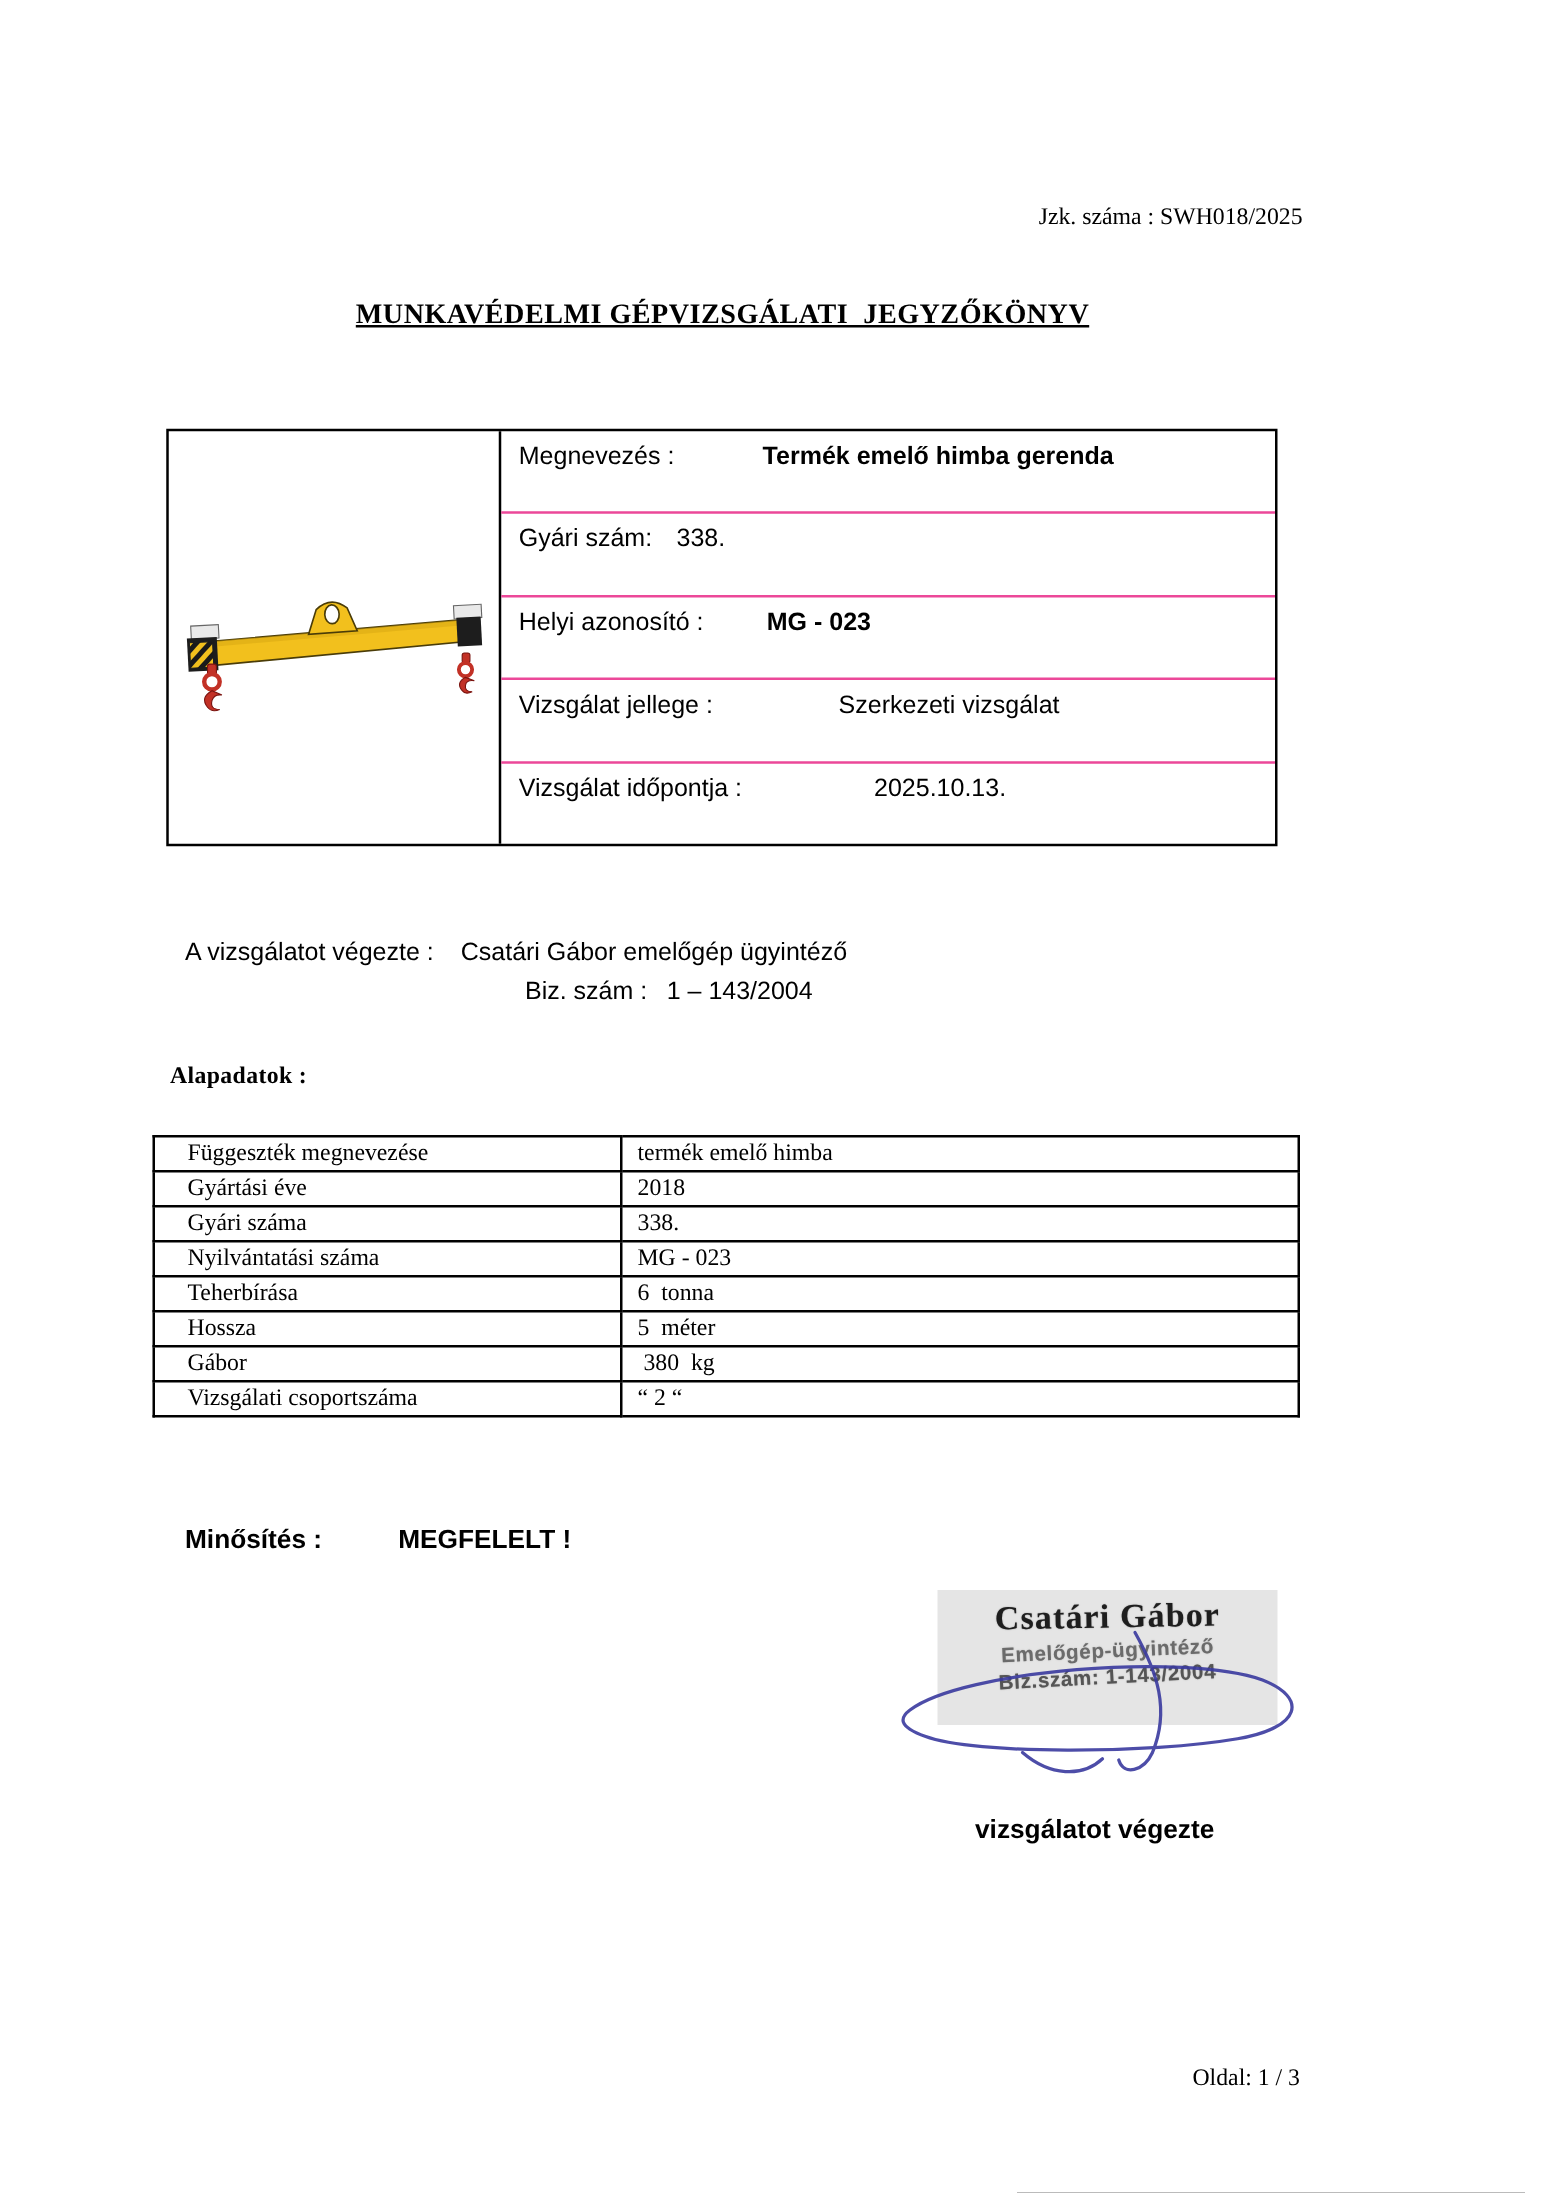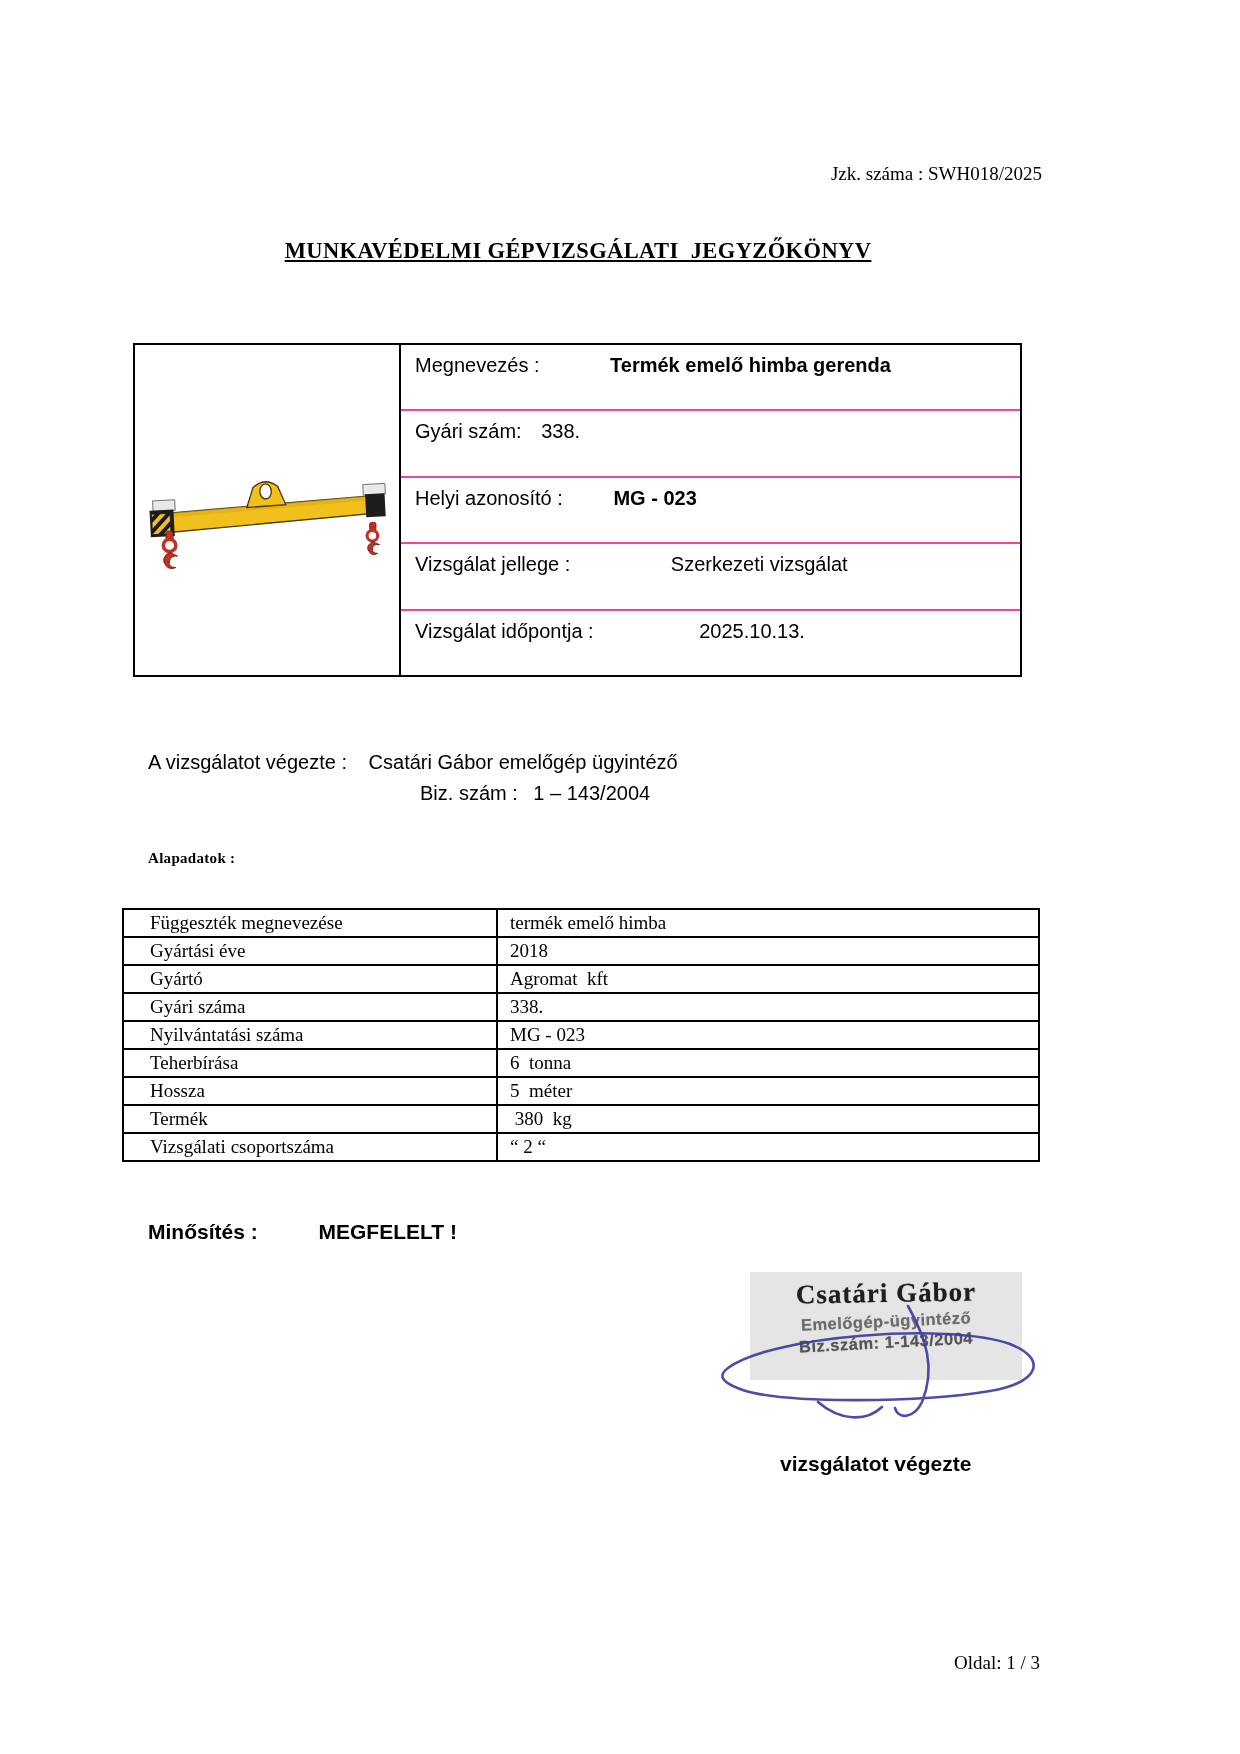--- a/index.html
+++ b/index.html
@@ -66,23 +66,23 @@
   
   .inspector{
     position:absolute;top:747px;left:148px;
     font-size:20px;line-height:31px;
   }
   .inspector .name{margin-left:16px;}
   .inspector .line2{margin-left:272px;}
 
   
   .alap-heading{
-    position:absolute;top:850px;left:148px;
-    font-family:"Liberation Serif",serif;
-    font-weight:bold;font-size:15px;letter-spacing:.3px;
+    position:absolute;top:850px;left:136px;
+    font-family:"Liberation Serif",serif;
+    font-weight:bold;font-size:19px;letter-spacing:.3px;
   }
 
   
   .basic-table{
     position:absolute;top:908px;left:122px;width:918px;
     border-collapse:collapse;
     font-family:"Liberation Serif",serif;
     font-size:19px;
   }
   .basic-table td{
@@ -227,41 +227,37 @@
     <tbody>
       <tr>
         <td class="bd-label">Függeszték megnevezése</td>
         <td class="bd-value pre">termék emelő himba</td>
       </tr>
       <tr>
         <td class="bd-label">Gyártási éve</td>
         <td class="bd-value pre">2018</td>
       </tr>
       <tr>
-        <td class="bd-label">Gyártó</td>
-        <td class="bd-value pre">Agromat  kft</td>
-      </tr>
-      <tr>
         <td class="bd-label">Gyári száma</td>
         <td class="bd-value pre">338.</td>
       </tr>
       <tr>
         <td class="bd-label">Nyilvántatási száma</td>
         <td class="bd-value pre">MG - 023</td>
       </tr>
       <tr>
         <td class="bd-label">Teherbírása</td>
         <td class="bd-value pre">6  tonna</td>
       </tr>
       <tr>
         <td class="bd-label">Hossza</td>
         <td class="bd-value pre">5  méter</td>
       </tr>
       <tr>
-        <td class="bd-label">Termék</td>
+        <td class="bd-label">Gábor</td>
         <td class="bd-value pre"> 380  kg</td>
       </tr>
       <tr>
         <td class="bd-label">Vizsgálati csoportszáma</td>
         <td class="bd-value pre">“ 2 “</td>
       </tr>
     </tbody>
   </table>
 
   <div class="qualification">

